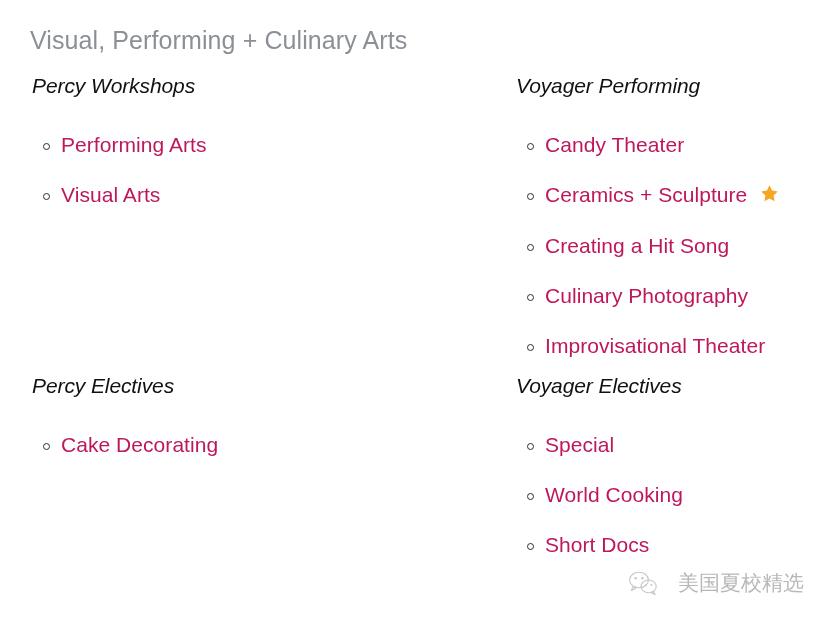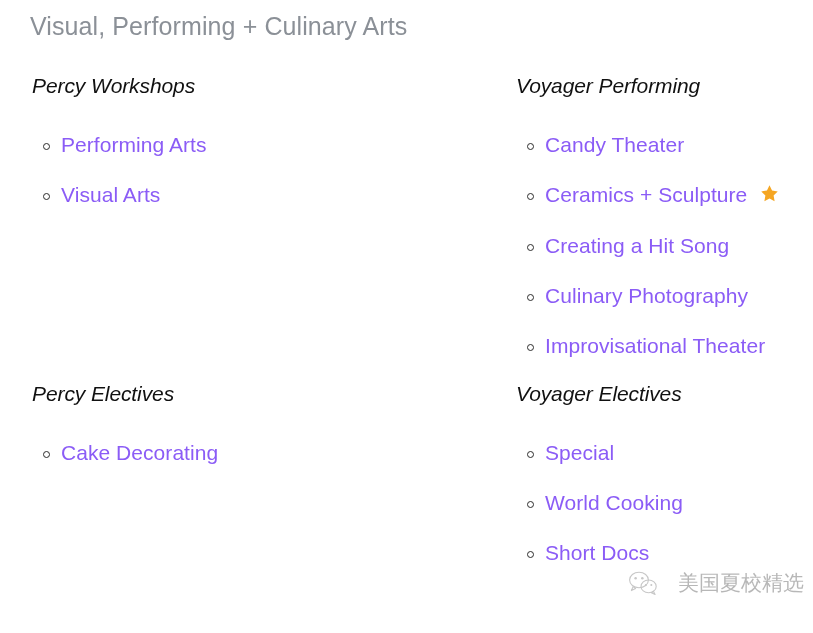--- a/index.html
+++ b/index.html
@@ -21,42 +21,42 @@
     position: relative;
     width: 813px;
     height: 633px;
     box-sizing: border-box;
   }
 
   
   .page-title {
     position: absolute;
     left: 30px;
-    top: 12px;
+    top: 26px;
     font-size: 25px;
     font-weight: 400;
     letter-spacing: 0.1px;
     color: #8b9097;
     white-space: nowrap;
   }
 
   
   .columns {
     position: absolute;
     left: 0;
     top: 72px;
     width: 813px;
   }
 
   .row {
     display: flex;
     width: 813px;
   }
   .row.row-electives {
-    margin-top: 12px;
+    margin-top: 4px;
   }
 
   .col {
     box-sizing: border-box;
   }
   .col-left  { width: 500px; padding-left: 32px; }
   .col-right { width: 313px; padding-left: 16px; }
 
   
   .section-heading {
@@ -75,21 +75,21 @@
   ul.item-list {
     list-style: none;
     margin: 0;
     padding: 0;
     margin-top: 32px;
   }
   ul.item-list li {
     position: relative;
     font-size: 21px;
     line-height: 26px;
-    color: #8b5cf6;
+    color: #be185d;
     padding-left: 29px;
     margin-bottom: 24px;
     white-space: nowrap;
     letter-spacing: 0.05px;
   }
   ul.item-list li:last-child { margin-bottom: 0; }
 
   ul.item-list li .bullet {
     position: absolute;
     left: 11px;

